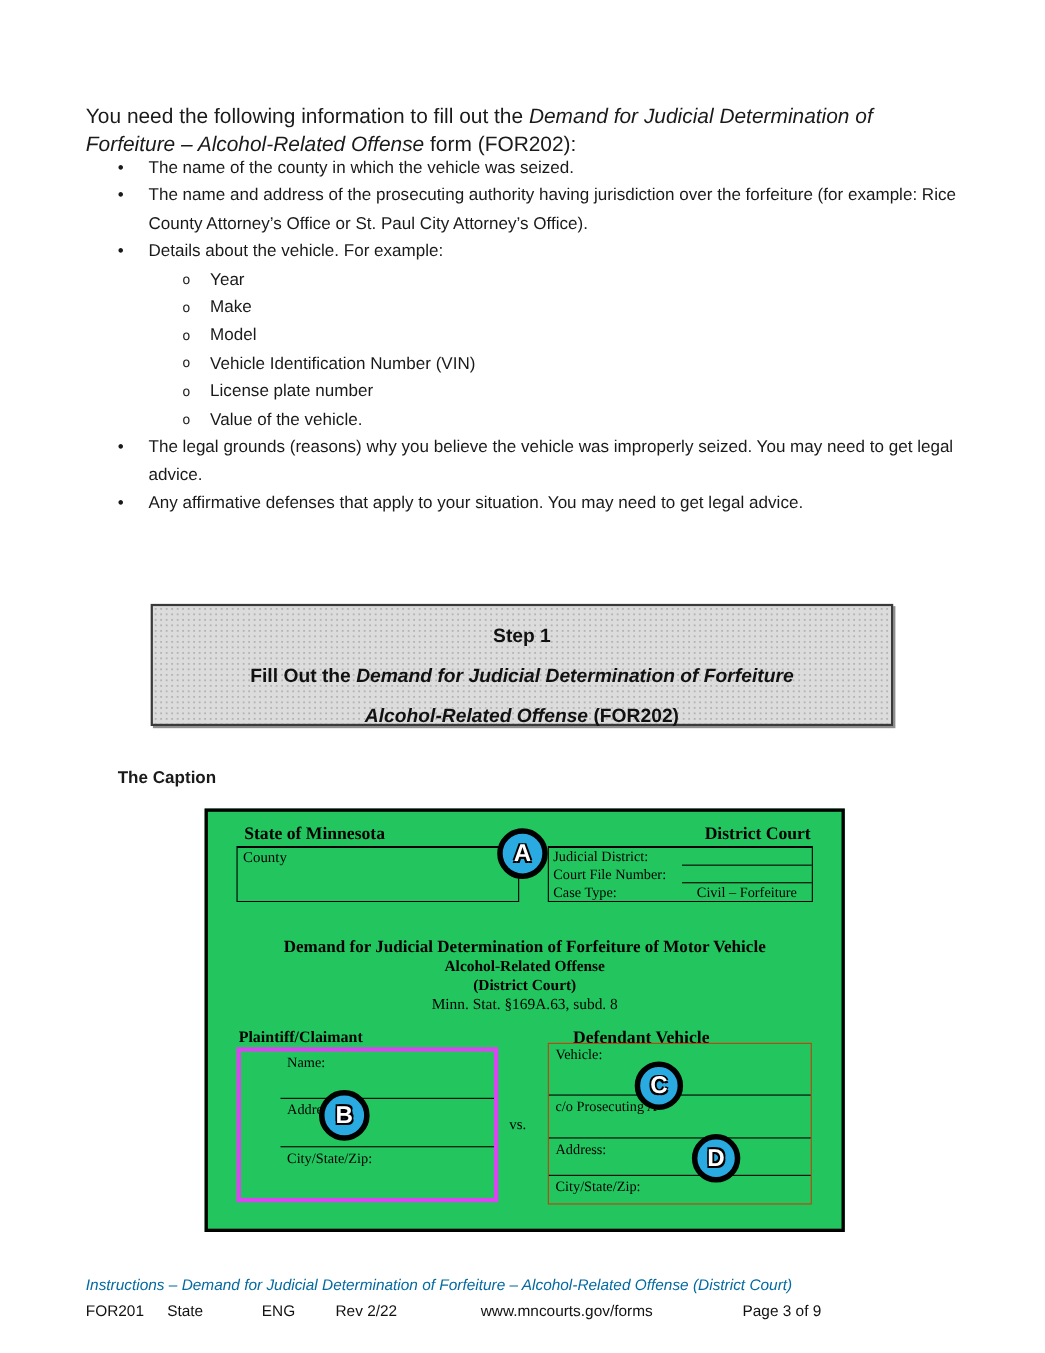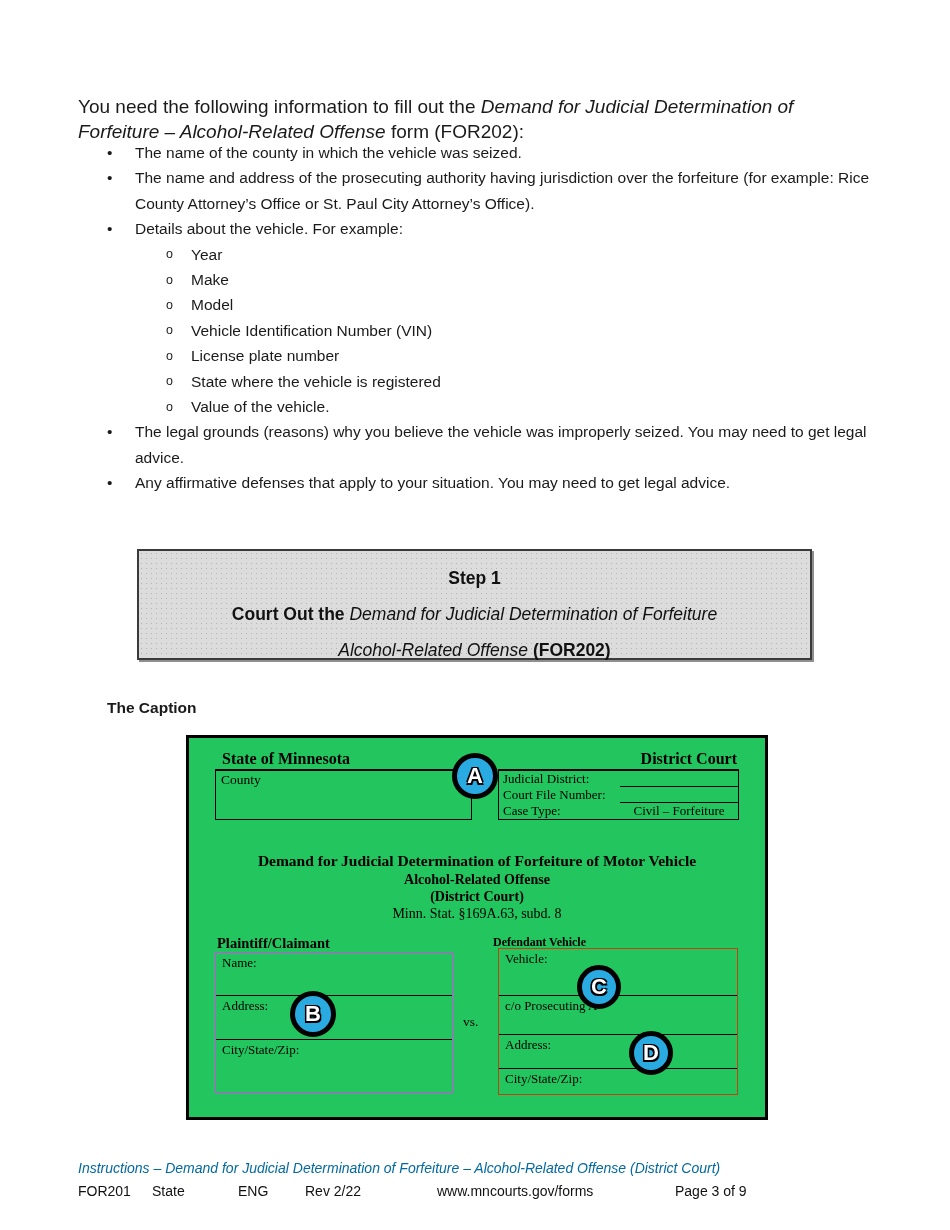--- a/index.html
+++ b/index.html
@@ -10,21 +10,21 @@
     color:#1a1a1a;
   }
   .page { position:absolute; inset:0; background:#fff; }
 
   
   .intro {
     position:absolute; left:78px; top:94px; width:796px;
     font-size:19px; line-height:25.4px;
   }
   .it { font-style:italic; }
-  .bld-it { font-weight:normal; font-style:italic; }
+  .bld-it { font-weight:bold; font-style:italic; }
 
   
   .blist {
     position:absolute; left:78px; top:140px; width:800px;
     font-size:15.5px; line-height:25.4px;
   }
   .b1 { position:relative; padding-left:57px; }
   .b1::before { content:"\2022"; position:absolute; left:29px; top:0; }
   .b2 { position:relative; padding-left:113px; }
   .b2::before { content:"o"; position:absolute; left:88px; top:0.5px; font-size:12.5px; }
@@ -72,25 +72,25 @@
   .f-value { width:118px; height:100%; display:flex; align-items:center; justify-content:center; }
   .f-underline { border-bottom:1px solid #000; }
 
   .form-title { position:absolute; left:0; right:0; top:113px; text-align:center; }
   .ft1 { font-size:15.5px; font-weight:bold; line-height:20px; }
   .ft2 { font-size:14px;   font-weight:bold; line-height:17px; }
   .ft3 { font-size:14px;   font-weight:bold; line-height:17px; }
   .ft4 { font-size:14px;   line-height:17px; }
 
   .pl-heading { position:absolute; left:28px;  top:197px; font-size:14.5px; font-weight:bold; }
-  .df-heading { position:absolute; left:304px; top:197px; font-size:12px; font-weight:bold; }
+  .df-heading { position:absolute; left:332px; top:197px; font-size:16px; font-weight:bold; }
 
   .pl-box {
     position:absolute; left:26px; top:214px; width:238px; height:141px;
-    border:1px solid #d946ef; display:flex; flex-direction:column; font-size:13px;
+    border:4px solid #d946ef; display:flex; flex-direction:column; font-size:13px;padding-left:36px;
   }
   .pl-row { padding:2px 6px; }
   .pl-r1 { height:42px; }
   .pl-r2 { height:44px; border-top:1px solid #000; }
   .pl-r3 { flex:1;      border-top:1px solid #000; }
 
   .vs { position:absolute; left:274px; top:276px; font-size:13.5px; }
 
   .df-box {
     position:absolute; left:309px; top:210px; width:240px; height:147px;
@@ -145,30 +145,29 @@
 
   <div class="blist">
     <div class="b1">The name of the county in which the vehicle was seized.</div>
     <div class="b1">The name and address of the prosecuting authority having jurisdiction over the forfeiture (for example: Rice County Attorney’s Office or St. Paul City Attorney’s Office).</div>
     <div class="b1">Details about the vehicle.  For example:</div>
     <div class="b2">Year</div>
     <div class="b2">Make</div>
     <div class="b2">Model</div>
     <div class="b2">Vehicle Identification Number (VIN)</div>
     <div class="b2">License plate number</div>
-    <div class="b2">State where the vehicle is registered</div>
     <div class="b2">Value of the vehicle.</div>
     <div class="b1">The legal grounds (reasons) why you believe the vehicle was improperly seized.  You may need to get legal advice.</div>
     <div class="b1">Any affirmative defenses that apply to your situation. You may need to get legal advice.</div>
   </div>
 
   <div class="step-box">
     <div class="step-line">Step 1</div>
     <div class="step-line">
-      <span>Court Out the </span><span class="bld-it">Demand for Judicial Determination of Forfeiture</span>
+      <span>Fill Out the </span><span class="bld-it">Demand for Judicial Determination of Forfeiture</span>
     </div>
     <div class="step-line">
       <span class="bld-it">Alcohol-Related Offense</span><span> (FOR202)</span>
     </div>
   </div>
 
   <div class="caption-h">The Caption</div>
 
   <div class="form-wrap">
 

